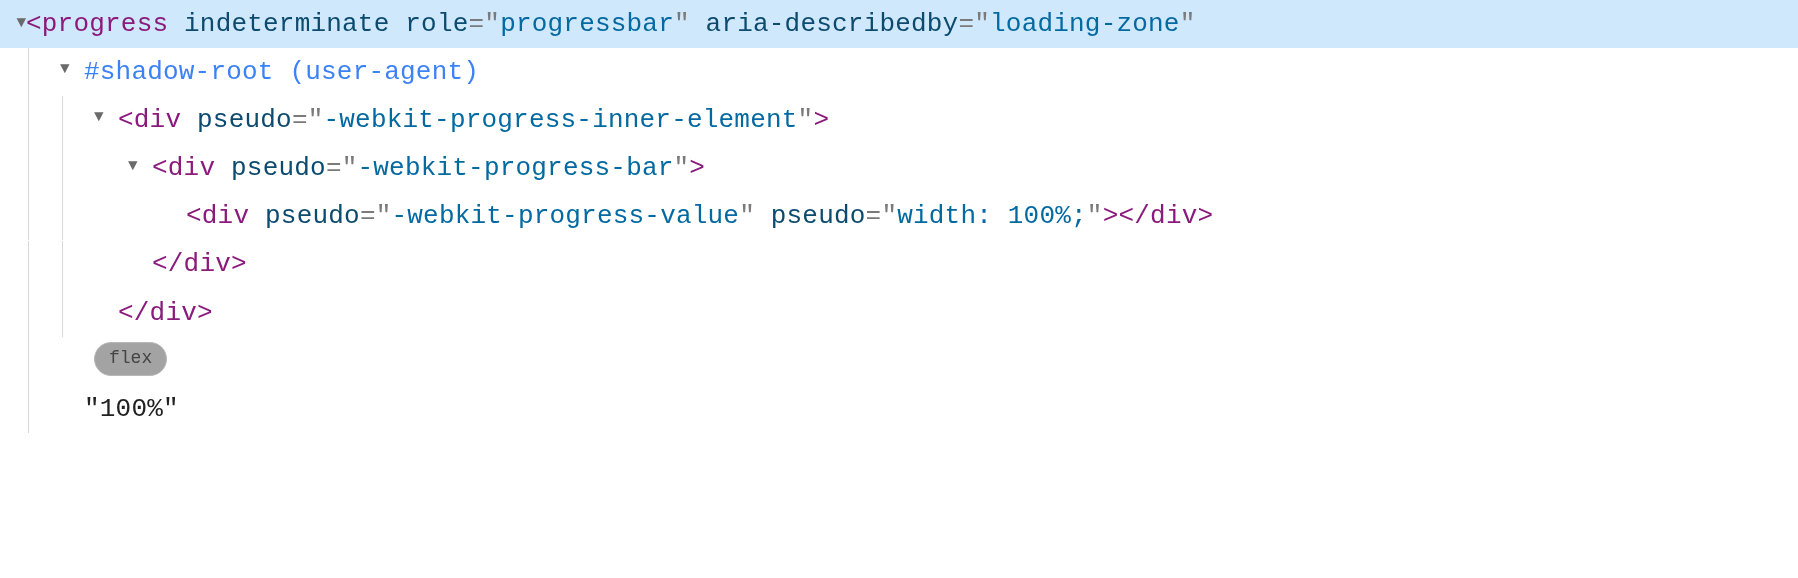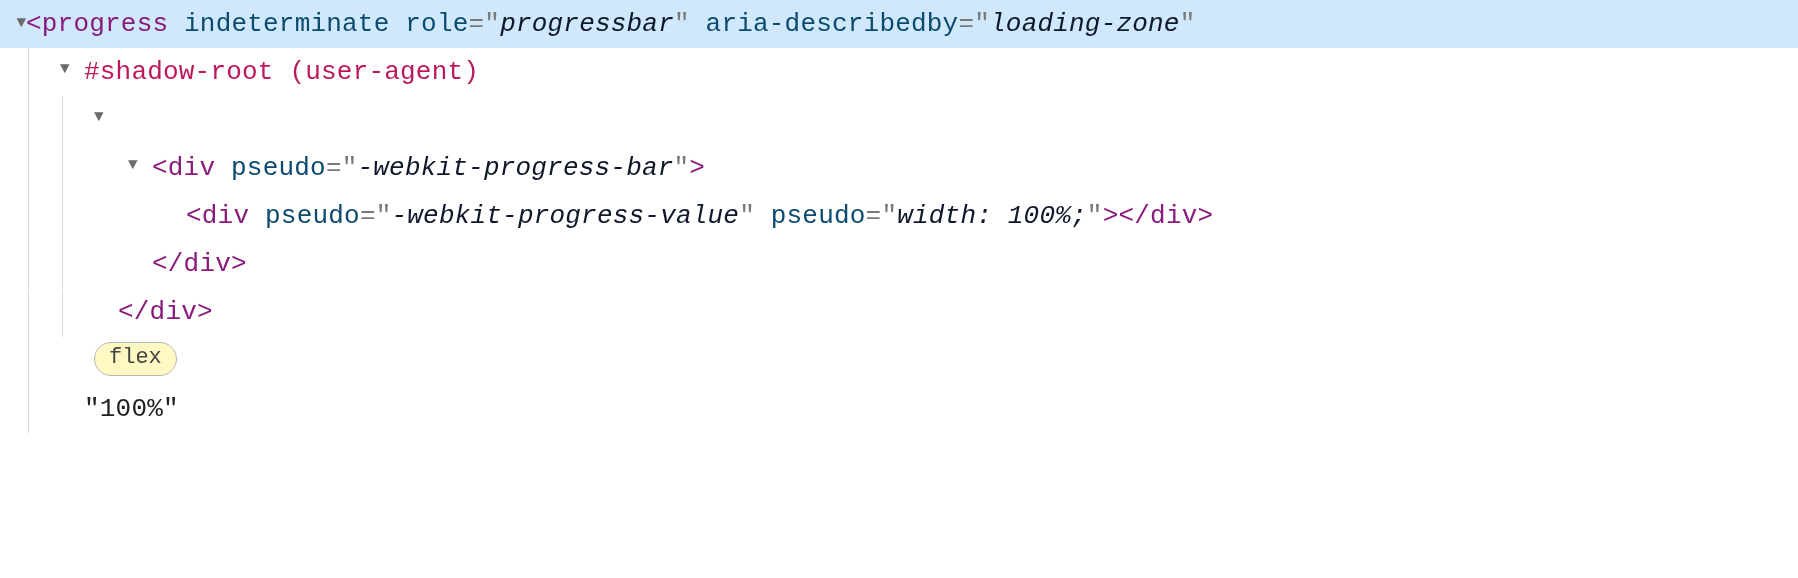--- a/index.html
+++ b/index.html
@@ -58,36 +58,36 @@
     text-align: left;
     transform: translateY(-2px);
   }
   .code {
     letter-spacing: 0.2px;
   }
   .punct   { color: #8a1b7c; }  
   .tag     { color: #8a1b7c; font-family: Liberation Mono, monospace; }  
   .attr    { color: #0c4a6e; }  
   .eq      { color: #7a7a7a; }  
-  .val     { color: #0f172a; font-style: italic; }  
-  .shadow  { color: #be185d; }  
+  .val     { color: #0369a1; }  
+  .shadow  { color: #3b82f6; }  
   .pseudo  { color: #1f3fbf; }  
   .textnode{ color: #222; }
   .closing { color: #8a1b7c; }
 
   .badge {
     display: inline-flex;
     align-items: center;
     height: 32px;
     padding: 0 14px;
     margin-left: 10px;
     border: 1.5px solid #b8b8b8;
     border-radius: 18px;
-    background: #fef9c3;
-    font-size: 22px;
+    background: #a3a3a3;
+    font-size: 18px;
     color: #444;
     transform: translateY(-2px);
   }
 </style>
 </head>
 <body>
 
 <div class="row sel">
   <span class="gutter">
       <span class="tri">▼</span>
@@ -109,20 +109,24 @@
   <span class="code shadow">#shadow-root (user-agent)</span>
 </div>
 
 <div class="row">
   <span class="gutter"></span>
   <span class="indent-guides">
       <span class="guide line"></span>
       <span class="guide line"></span>
     </span>
   <span class="tri-inline"><span>▼</span></span>
+  <span class="code">
+    <span class="punct">&lt;</span><span class="tag">div</span>
+    <span class="attr">pseudo</span><span class="eq">="</span><span class="val">-webkit-progress-inner-element</span><span class="eq">"</span><span class="punct">&gt;</span>
+  </span>
 </div>
 
 <div class="row">
   <span class="gutter"></span>
   <span class="indent-guides">
       <span class="guide line"></span>
       <span class="guide line"></span>
       <span class="guide"></span>
     </span>
   <span class="tri-inline"><span>▼</span></span>

